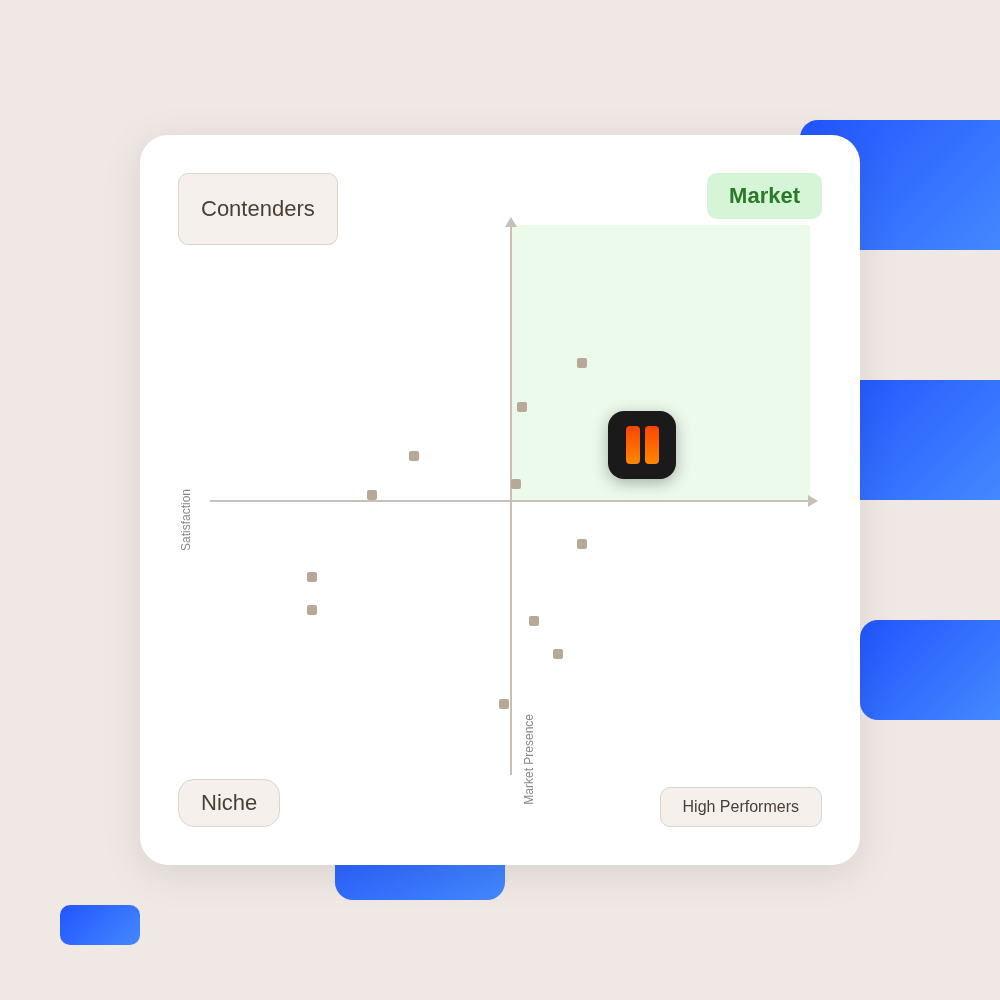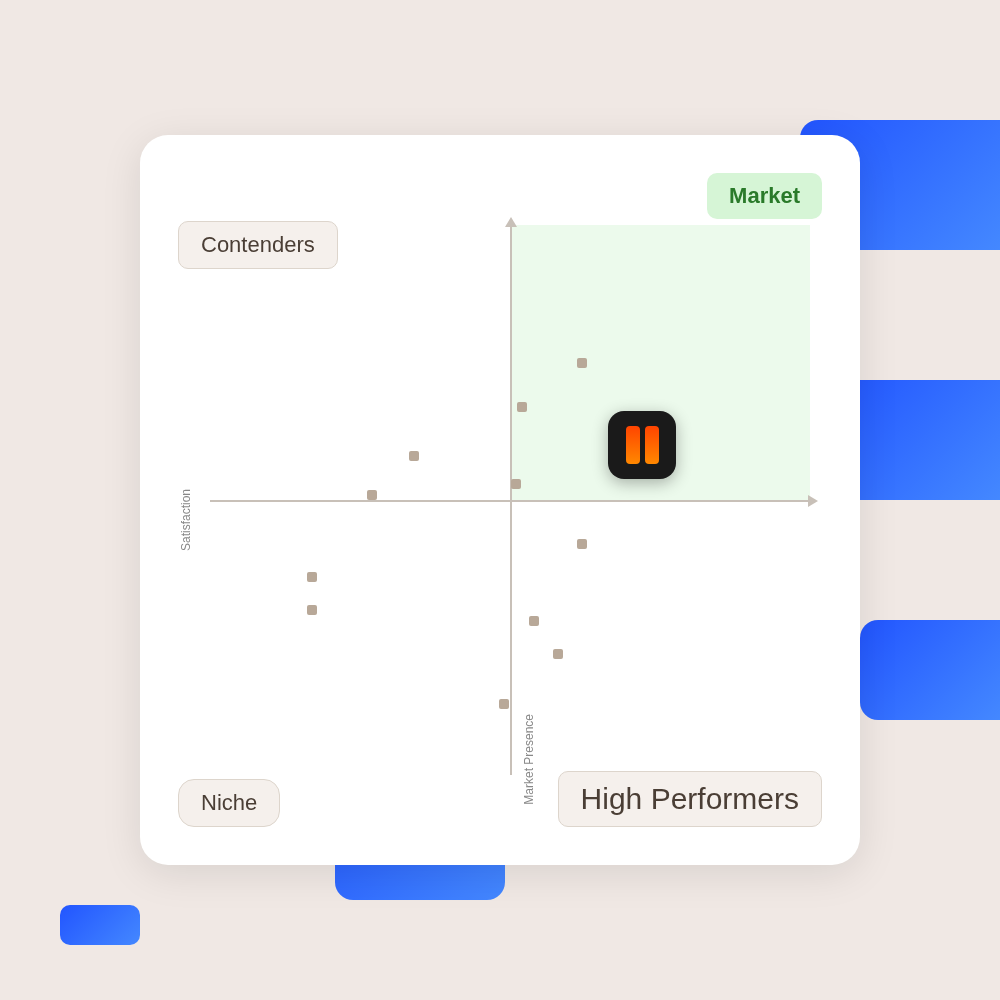--- a/index.html
+++ b/index.html
@@ -60,25 +60,24 @@
     }
 
     
     .label-contenders {
       position: absolute;
       top: 38px;
       left: 38px;
       background: #f5f0ec;
       border: 1.5px solid #ddd5cc;
       border-radius: 10px;
-      padding: 10px 22px;
+      padding: 22px 22px;
       font-size: 22px;
       font-weight: 500;
       color: #4a3e35;
-      margin-top: 48px;
     }
     .label-leaders {
       position: absolute;
       top: 38px;
       right: 38px;
       background: #d6f5d6;
       border-radius: 10px;
       padding: 10px 22px;
       font-size: 22px;
       font-weight: 600;
@@ -97,21 +96,21 @@
       color: #4a3e35;
     }
     .label-high-performers {
       position: absolute;
       bottom: 38px;
       right: 38px;
       background: #f5f0ec;
       border: 1.5px solid #ddd5cc;
       border-radius: 10px;
       padding: 10px 22px;
-      font-size: 30px;
+      font-size: 16px;
       font-weight: 500;
       color: #4a3e35;
     }
 
     
     .chart-area {
       position: absolute;
       top: 90px;
       left: 70px;
       right: 50px;

